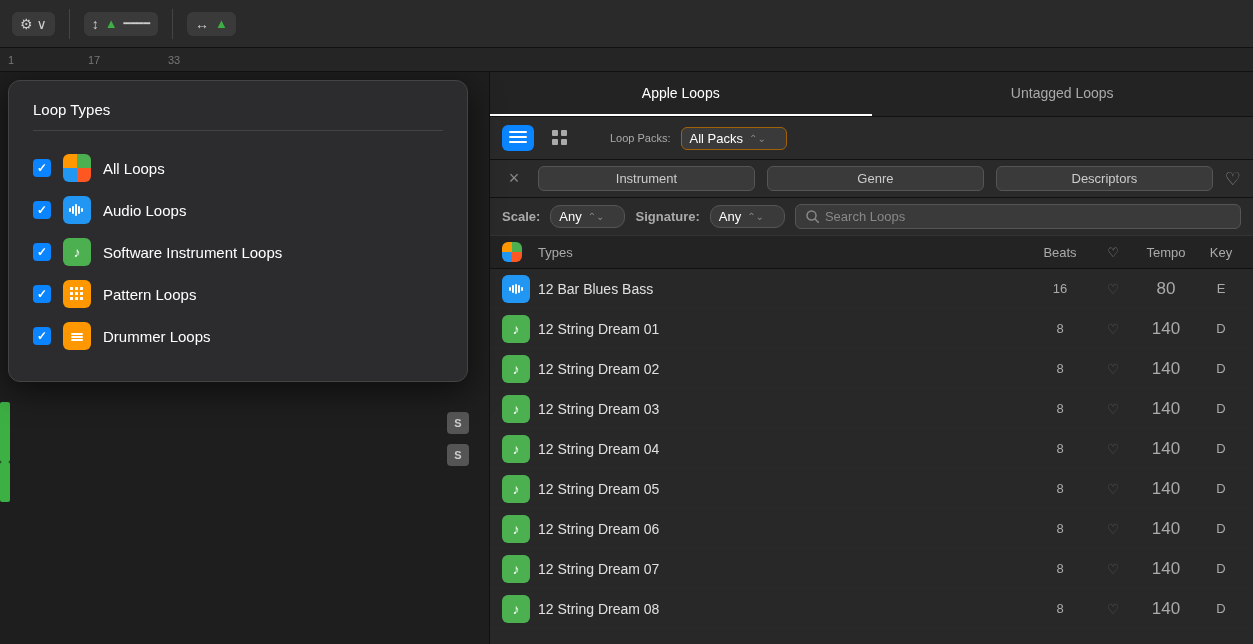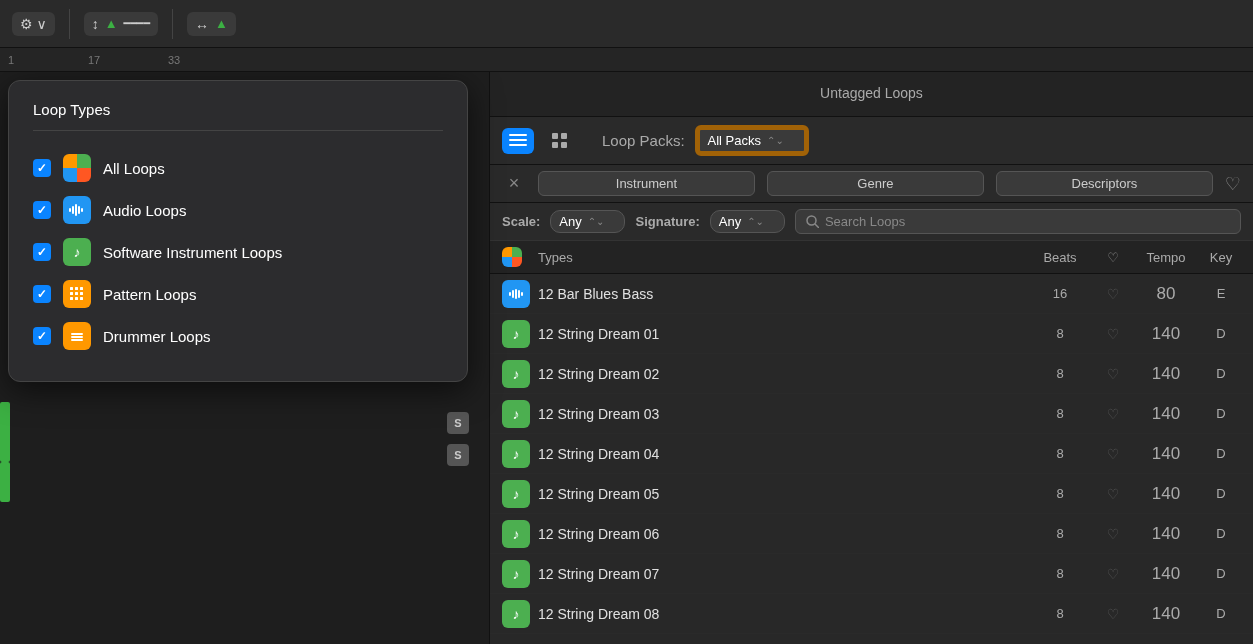--- a/index.html
+++ b/index.html
@@ -220,26 +220,26 @@
       cursor: pointer;
       color: #ccc;
       font-size: 14px;
     }
     .view-btn.active {
       background: #0A84FF;
       color: #fff;
     }
     .loop-packs-label {
       color: #aaa;
-      font-size: 15px;
-      margin-left: 16px;
+      font-size: 11px;
+      margin-left: 24px;
     }
     .loop-packs-select {
       background: #3a3a3a;
-      border: 5px solid #a16207;
+      border: 1px solid #a16207;
       border-radius: 6px;
       color: #fff;
       font-size: 13px;
       padding: 3px 20px 3px 8px;
       cursor: pointer;
       position: relative;
       display: flex;
       align-items: center;
       gap: 6px;
     }
@@ -535,20 +535,23 @@
       <div class="green-block-tall"></div>
       <div class="green-block-short"></div>
       <div class="s-badge s-badge-1">S</div>
       <div class="s-badge s-badge-2">S</div>
     </div>
   </div>
 
   <div class="right-panel">
 
     <div class="tab-bar">
+      <div class="tab active">
+        <span>Apple Loops</span>
+      </div>
       <div class="tab">
         <span>Untagged Loops</span>
       </div>
     </div>
 
     <div class="controls-row">
       <div class="view-btn active">
         <svg width="18" height="14" viewBox="0 0 18 14" fill="white">
           <rect x="0" y="0" width="18" height="2" rx="1"></rect>
           <rect x="0" y="5" width="18" height="2" rx="1"></rect>

